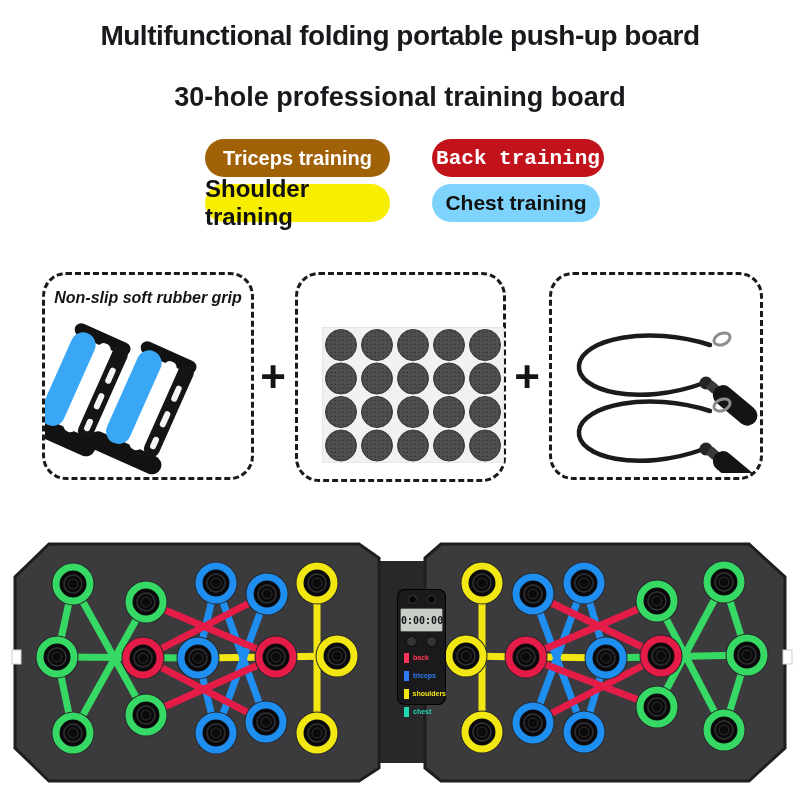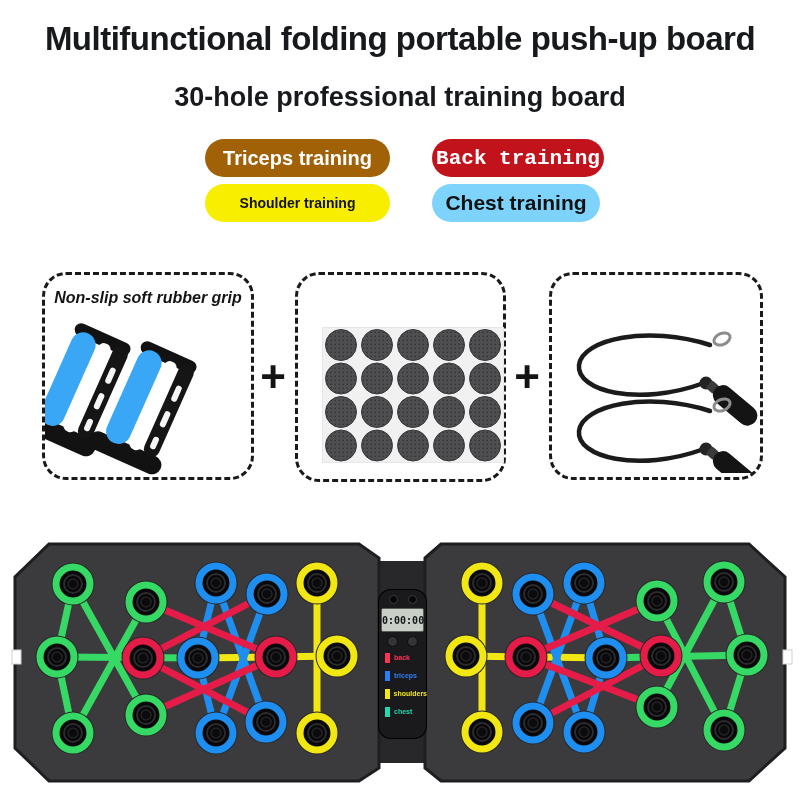--- a/index.html
+++ b/index.html
@@ -1,38 +1,38 @@
 <!DOCTYPE html>
 <html><head>
 <meta charset="utf-8">
 <style>
   html,body{margin:0;padding:0;}
   body{width:800px;height:800px;position:relative;background:#ffffff;
        font-family:"Liberation Sans","DejaVu Sans",sans-serif;overflow:hidden;}
   .abs{position:absolute;}
-  .title{top:20px;left:0;width:800px;text-align:center;font-size:33px;font-weight:bold;
+  .title{top:20px;left:0;width:800px;text-align:center;font-size:28px;font-weight:bold;
          color:#17191c;letter-spacing:-0.5px;}
   .subtitle{top:82px;left:0;width:800px;text-align:center;font-size:27px;font-weight:bold;color:#17191c;}
   .tag{border-radius:19px;font-weight:bold;display:flex;align-items:center;justify-content:center;}
   .tag-0{left:205px;top:139px;width:185px;height:38px;font-size:20px;}
   .tag-1{left:432px;top:139px;width:172px;height:38px;font-size:21px;}
-  .tag-2{left:205px;top:184px;width:185px;height:38px;font-size:14px;}
+  .tag-2{left:205px;top:184px;width:185px;height:38px;font-size:24px;}
   .tag-3{left:432px;top:184px;width:168px;height:38px;font-size:21px;}
   .box{border:3px dashed #1a1a1a;border-radius:24px;box-sizing:border-box;}
   .box-grip{left:42px;top:272px;width:212px;height:208px;}
   .box-mat{left:295px;top:272px;width:211px;height:210px;}
   .box-rope{left:549px;top:272px;width:214px;height:208px;}
   .box-label{width:100%;text-align:center;margin-top:14px;font-size:16px;font-weight:bold;color:#141414;font-style:italic;}
   .box-label.big{margin-top:8px;font-size:25px;}
   .plus{font-size:44px;font-weight:600;color:#141414;width:42px;height:52px;text-align:center;line-height:52px;}
   .plus-1{left:252px;top:351px;}
   .plus-2{left:506px;top:351px;}
   .illus{position:absolute;left:0;}
   #board-svg{left:0;top:535px;width:800px;height:260px;}
-  .console{left:378px;top:589px;width:49px;height:150px;background:#1a1a1c;border-radius:13px;
+  .console{left:397px;top:589px;width:49px;height:116px;background:#1a1a1c;border-radius:8px;
            box-shadow:0 0 0 1px #000 inset;}
   .console-dots{display:flex;justify-content:center;gap:10px;margin-top:6px;}
   .console-dots span{width:7px;height:7px;border-radius:50%;background:#060606;border:1px solid #3c3c3c;}
   .lcd{margin:4px auto 0;width:41px;height:22px;background:#c9cfc6;border:1px solid #5a5a5a;border-radius:2px;
        display:flex;align-items:center;font-family:"DejaVu Sans Mono",monospace;font-weight:bold;
        font-size:10px;color:#15161a;}
   .lcd .t{flex:1.1;text-align:center;}
   .lcd .d{width:1px;height:16px;background:#8a8f88;}
   .lcd .c{flex:0.9;text-align:center;}
   .console-btns{display:flex;justify-content:center;gap:9px;margin-top:4px;}

